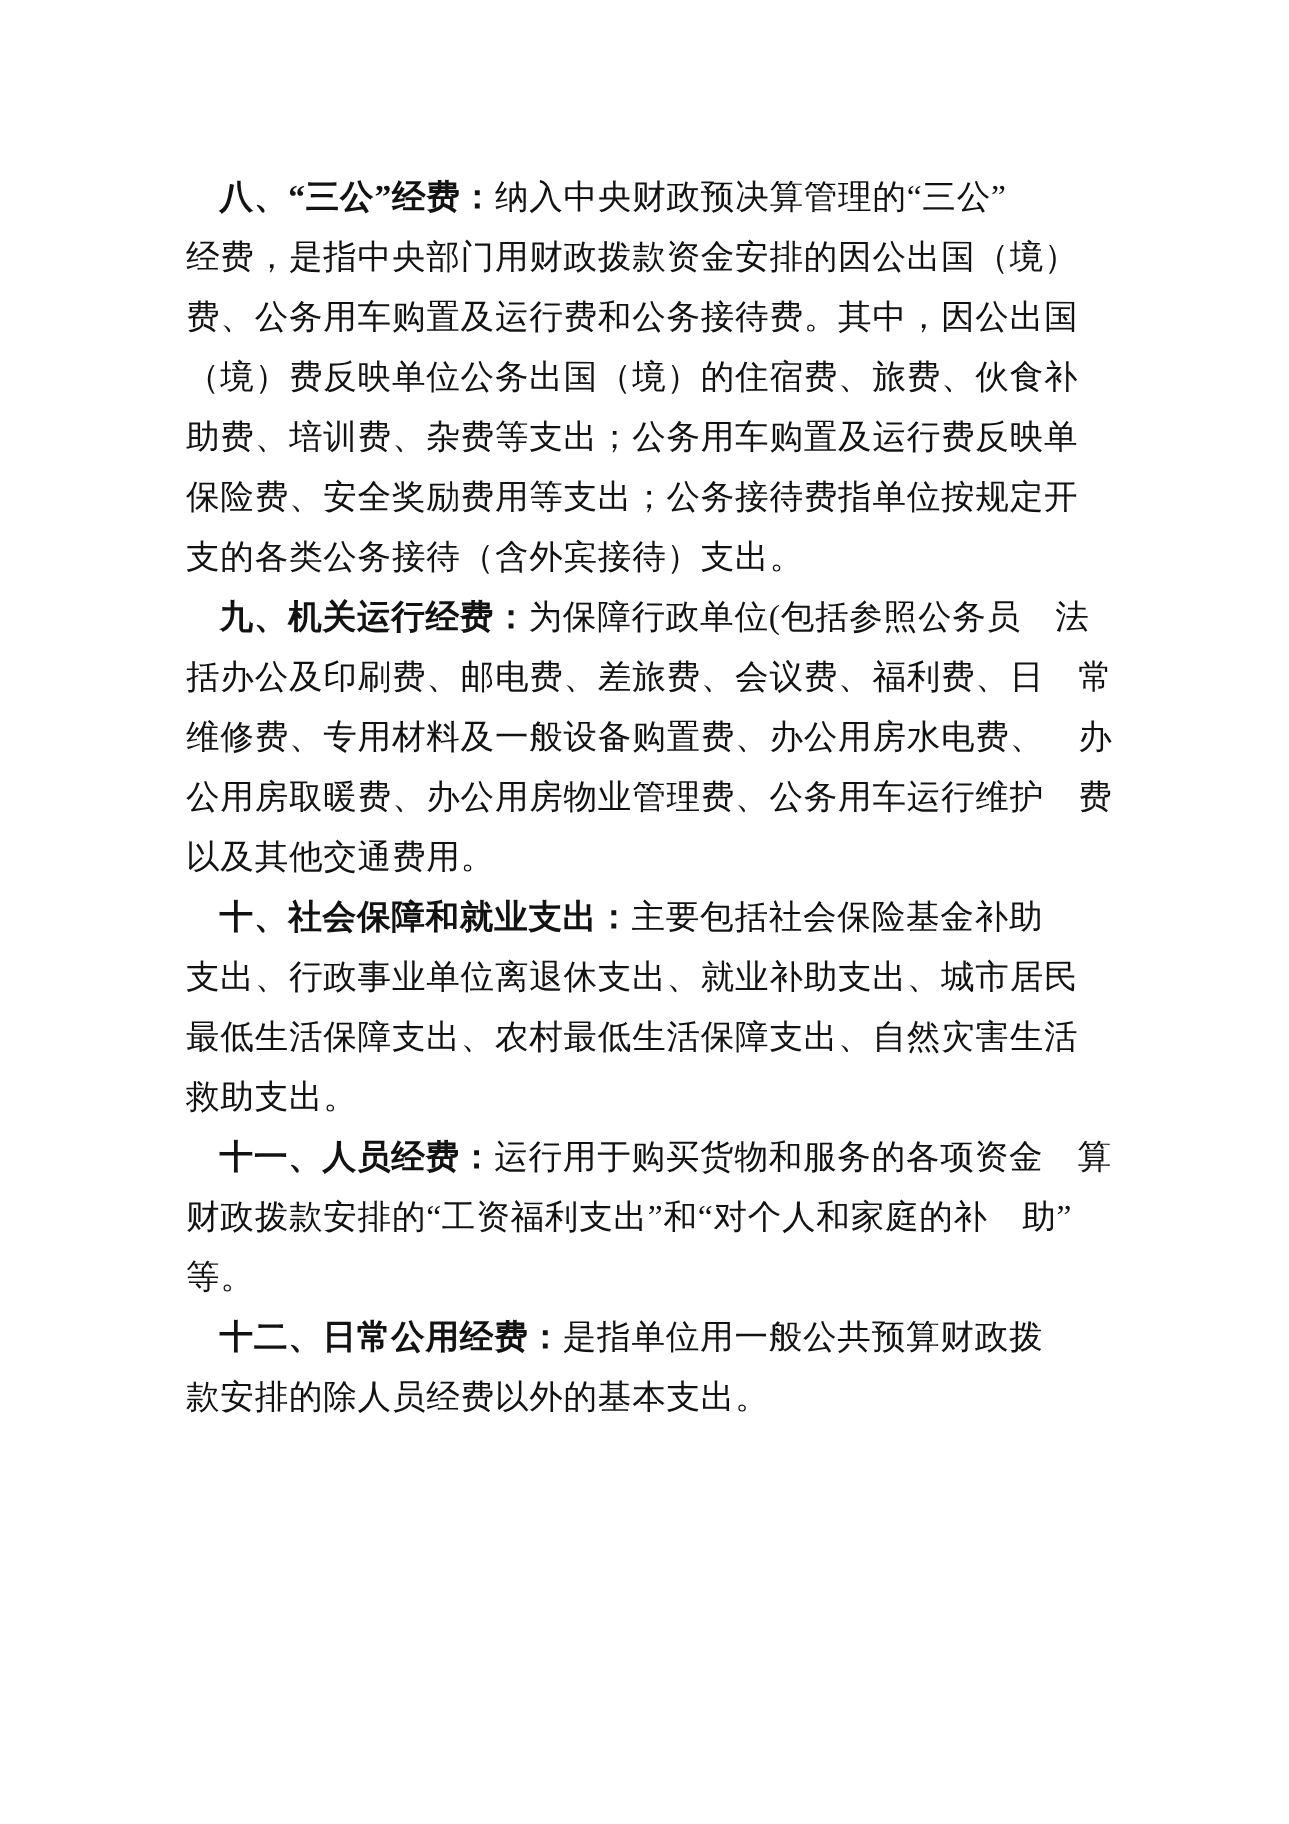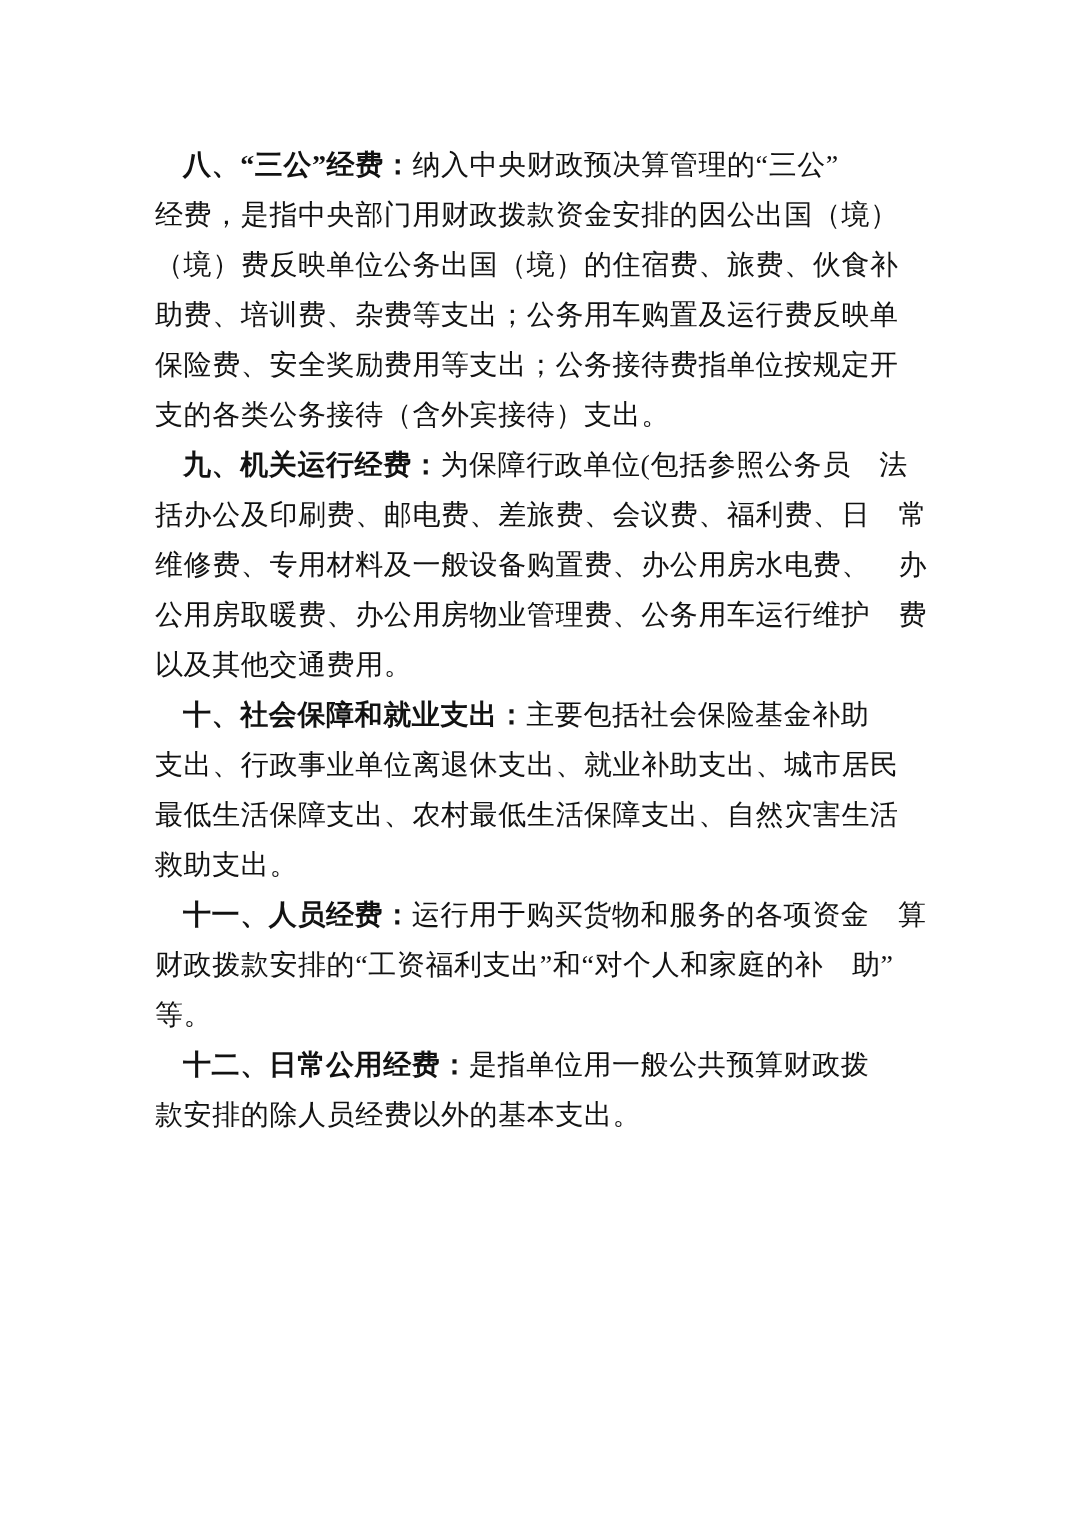--- a/index.html
+++ b/index.html
@@ -65,20 +65,21 @@
   }
 </style>
 </head>
 <body>
 
 <div class="page">
 
   <div class="content">
       <div class="line indent"><span class="lead">八、“三公”经费：</span><span>纳入中央财政预决算管理的“三公”</span></div>
       <div class="line"><span>经费，是指中央部门用财政拨款资金安排的因公出国（境）</span></div>
+      <div class="line"><span>费、公务用车购置及运行费和公务接待费。其中，因公出国</span></div>
       <div class="line"><span>（境）费反映单位公务出国（境）的住宿费、旅费、伙食补</span></div>
       <div class="line"><span>助费、培训费、杂费等支出；公务用车购置及运行费反映单</span></div>
       <div class="line"><span>保险费、安全奖励费用等支出；公务接待费指单位按规定开</span></div>
       <div class="line end"><span>支的各类公务接待（含外宾接待）支出。</span></div>
       <div class="line indent"><span class="lead">九、机关运行经费：</span><span>为保障行政单位(包括参照公务员　法</span></div>
       <div class="line"><span>括办公及印刷费、邮电费、差旅费、会议费、福利费、日　常</span></div>
       <div class="line"><span>维修费、专用材料及一般设备购置费、办公用房水电费、　办</span></div>
       <div class="line"><span>公用房取暖费、办公用房物业管理费、公务用车运行维护　费</span></div>
       <div class="line end"><span>以及其他交通费用。</span></div>
       <div class="line indent"><span class="lead">十、社会保障和就业支出：</span><span>主要包括社会保险基金补助</span></div>

